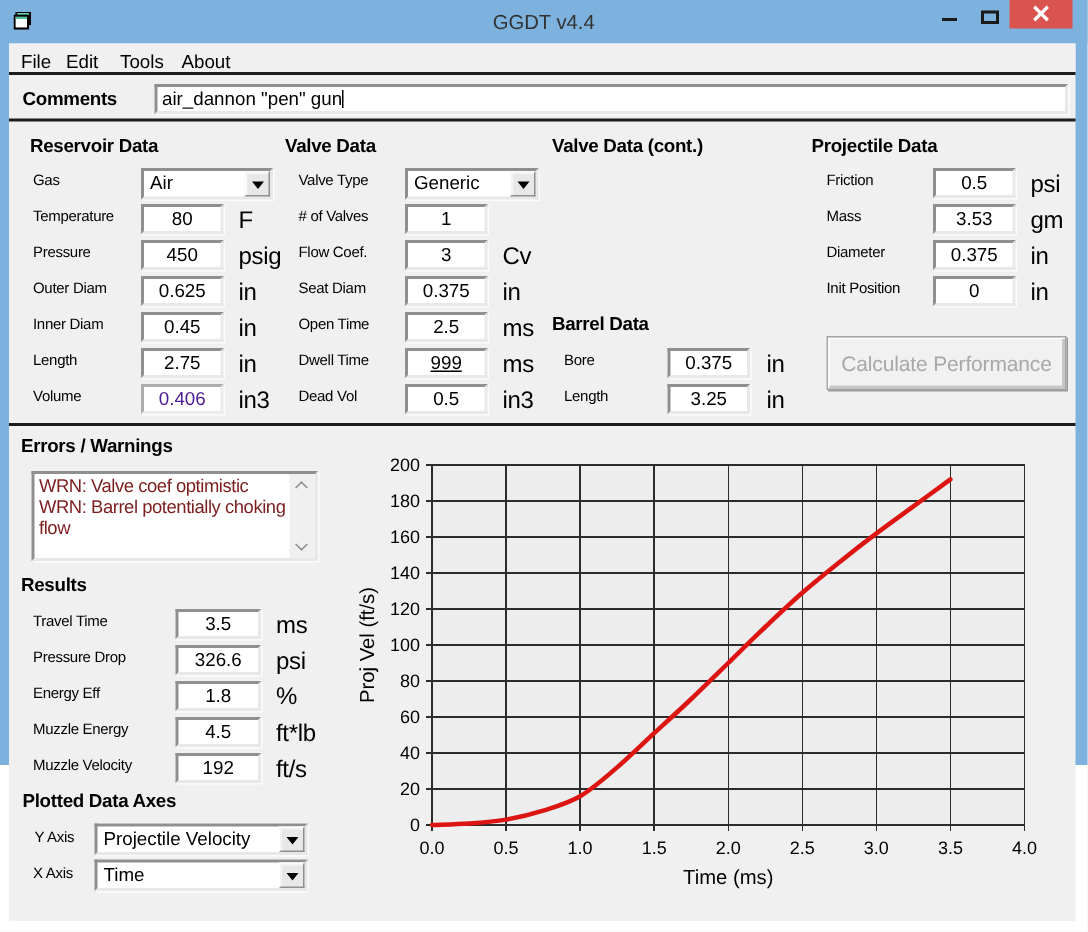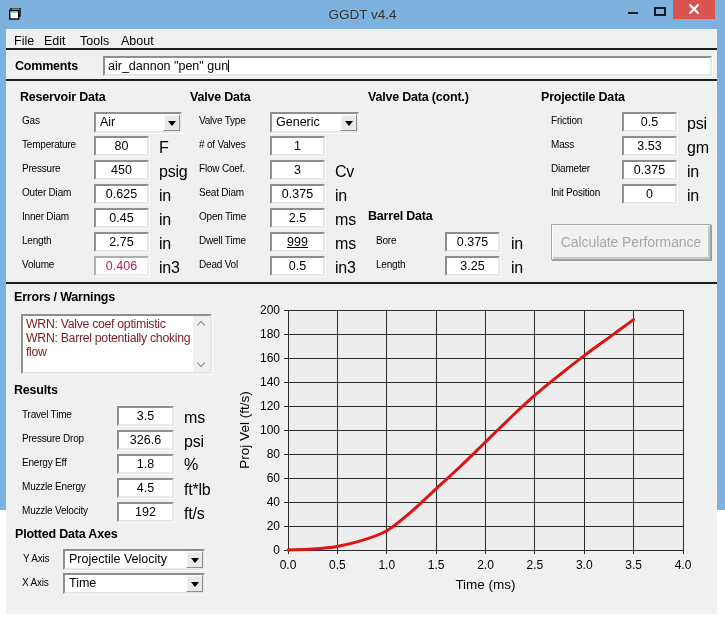--- a/index.html
+++ b/index.html
@@ -19,21 +19,21 @@
   #client { position:absolute; left:6px; top:29px; width:711px; height:585px; background:#f0f0f0; }
   #menubar { position:absolute; left:0px; top:0px; width:711px; height:19px; background:#f0f0f0; }
   .menu-item { position:absolute; top:5px; font-size:12.5px; }
   .sep { position:absolute; left:0px; width:711px; height:2px; background:#1c1c1c; }
   .hdr { position:absolute; font-weight:bold; font-size:12.5px; white-space:nowrap; letter-spacing:-0.2px; }
   .lbl { position:absolute; font-size:10px; white-space:nowrap; letter-spacing:-0.2px; }
   .unit { position:absolute; font-size:16px; white-space:nowrap; letter-spacing:-0.2px; }
   .tb { position:absolute; background:#fff; border:2px solid; border-color:#8f8f8f #e8e8e8 #e8e8e8 #8f8f8f;
         box-shadow:1px 1px 0 #fbfbfb; height:20px; text-align:center; font-size:12.5px; line-height:16px; }
   .tb.left { text-align:left; padding-left:3px; }
-  .tb.disabled { color:#be185d; border-color:#adadad #ececec #ececec #adadad; }
+  .tb.disabled { color:#4c1d95; border-color:#adadad #ececec #ececec #adadad; }
   .caret { display:inline-block; width:1px; height:12px; background:#000; vertical-align:-2px; }
   .combo { position:absolute; background:#fff; border:2px solid; border-color:#8f8f8f #e8e8e8 #e8e8e8 #8f8f8f;
            box-shadow:1px 1px 0 #fbfbfb; height:21px; font-size:12.5px; }
   .combo .val { position:absolute; left:4px; top:1px; line-height:15px; white-space:nowrap; }
   .combo .dd { position:absolute; right:0px; top:0px; bottom:0px; width:17px; background:#e8e8e8;
                border:1px solid; border-color:#fdfdfd #8f8f8f #8f8f8f #fdfdfd; box-shadow:inset 1px 1px 0 #f6f6f6; }
   .combo .arr { position:absolute; left:4px; top:6px; width:0; height:0;
                 border-left:4px solid transparent; border-right:4px solid transparent; border-top:5px solid #000; }
   #calc-btn { position:absolute; background:#f1f1f1; border:1px solid #a5a5a5;
               box-shadow:inset 1px 1px 0 #fdfdfd, inset -2px -2px 0 #c7c7c7, 1px 1px 0 #9a9a9a;

